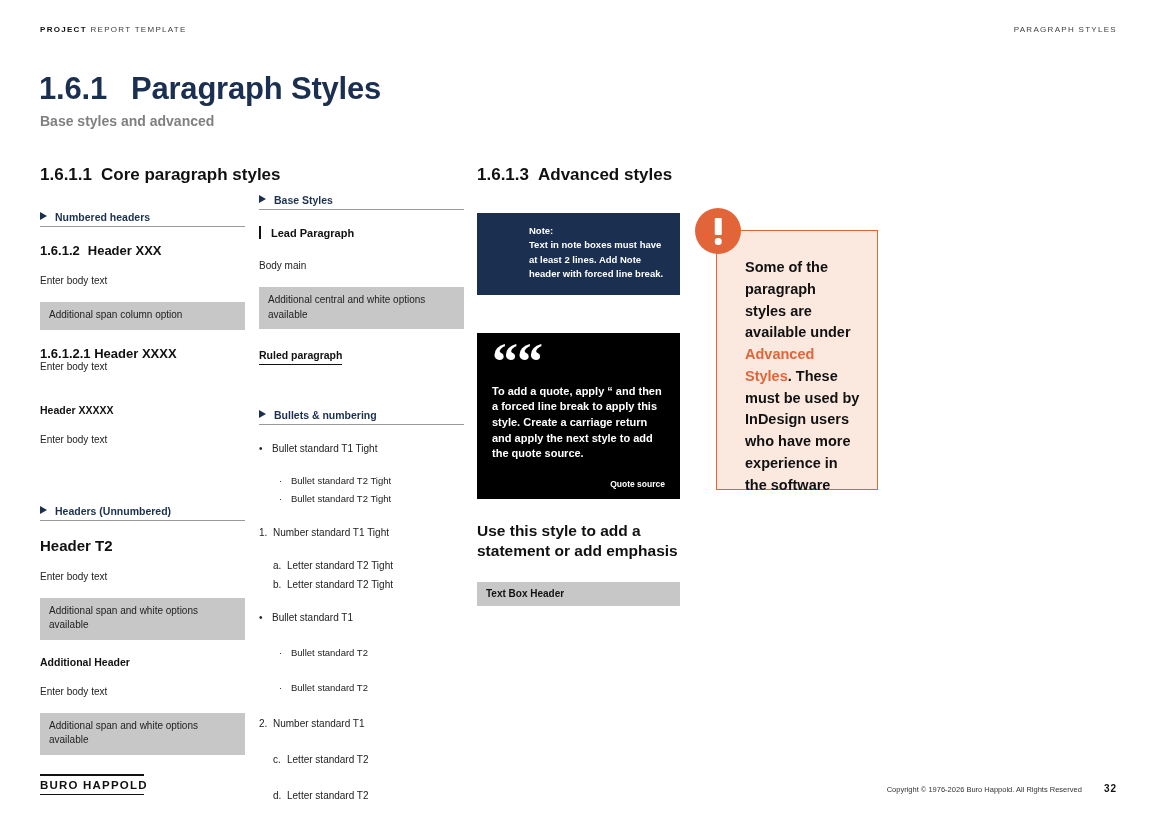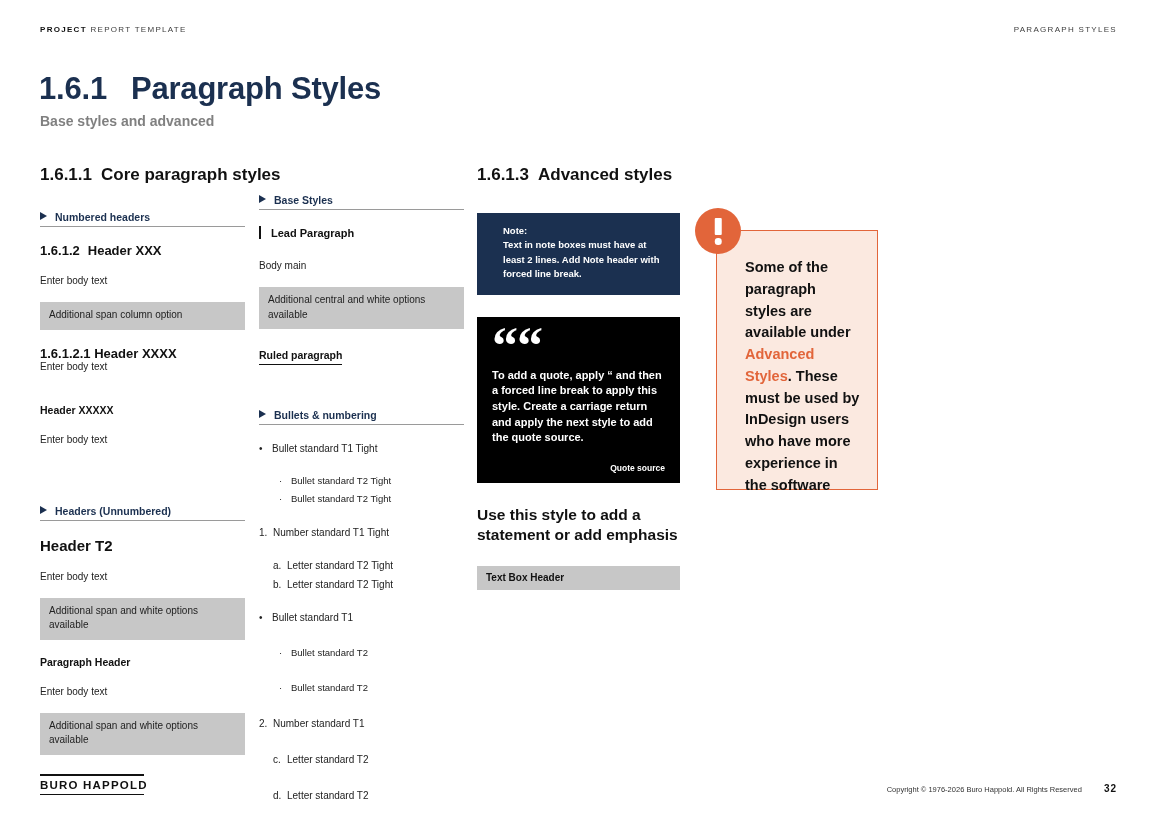--- a/index.html
+++ b/index.html
@@ -184,21 +184,22 @@
   .li.num1 .mk { width: 14px; }
   .li.num2 { margin-left: 14px; }
   .li.num2 .mk { width: 14px; }
 
   
   .notebox {
     background: #1b3050;
     color: #ffffff;
     padding: 11px 13px 13px 11px;
     display: flex;
-    margin-bottom: 22px;
+    margin-bottom: 38px;
+    gap: 26px;
   }
   .notebox .bang {
     flex: 0 0 auto;
     width: 11px;
     margin-right: 4px;
     position: relative;
     top: 1px;
   }
   .notebox .bang .stem {
     width: 3px; height: 10px;
@@ -408,21 +409,21 @@
 
     <div class="grouplabel">
       <span class="tri"></span>
       <span>Headers (Unnumbered)</span>
     </div>
 
     <div class="hdr-t2">Header T2</div>
     <div class="body-text">Enter body text</div>
     <div class="graybox">Additional span and white options available</div>
 
-    <div class="para-hdr">Paragraph Header</div>
+    <div class="para-hdr">Additional Header</div>
     <div class="body-text">Enter body text</div>
     <div class="graybox">Additional span and white options available</div>
   </div>
 
   <div class="col col-2" style="top:194px;">
 
     <div class="grouplabel">
       <span class="tri"></span>
       <span>Base Styles</span>
     </div>

